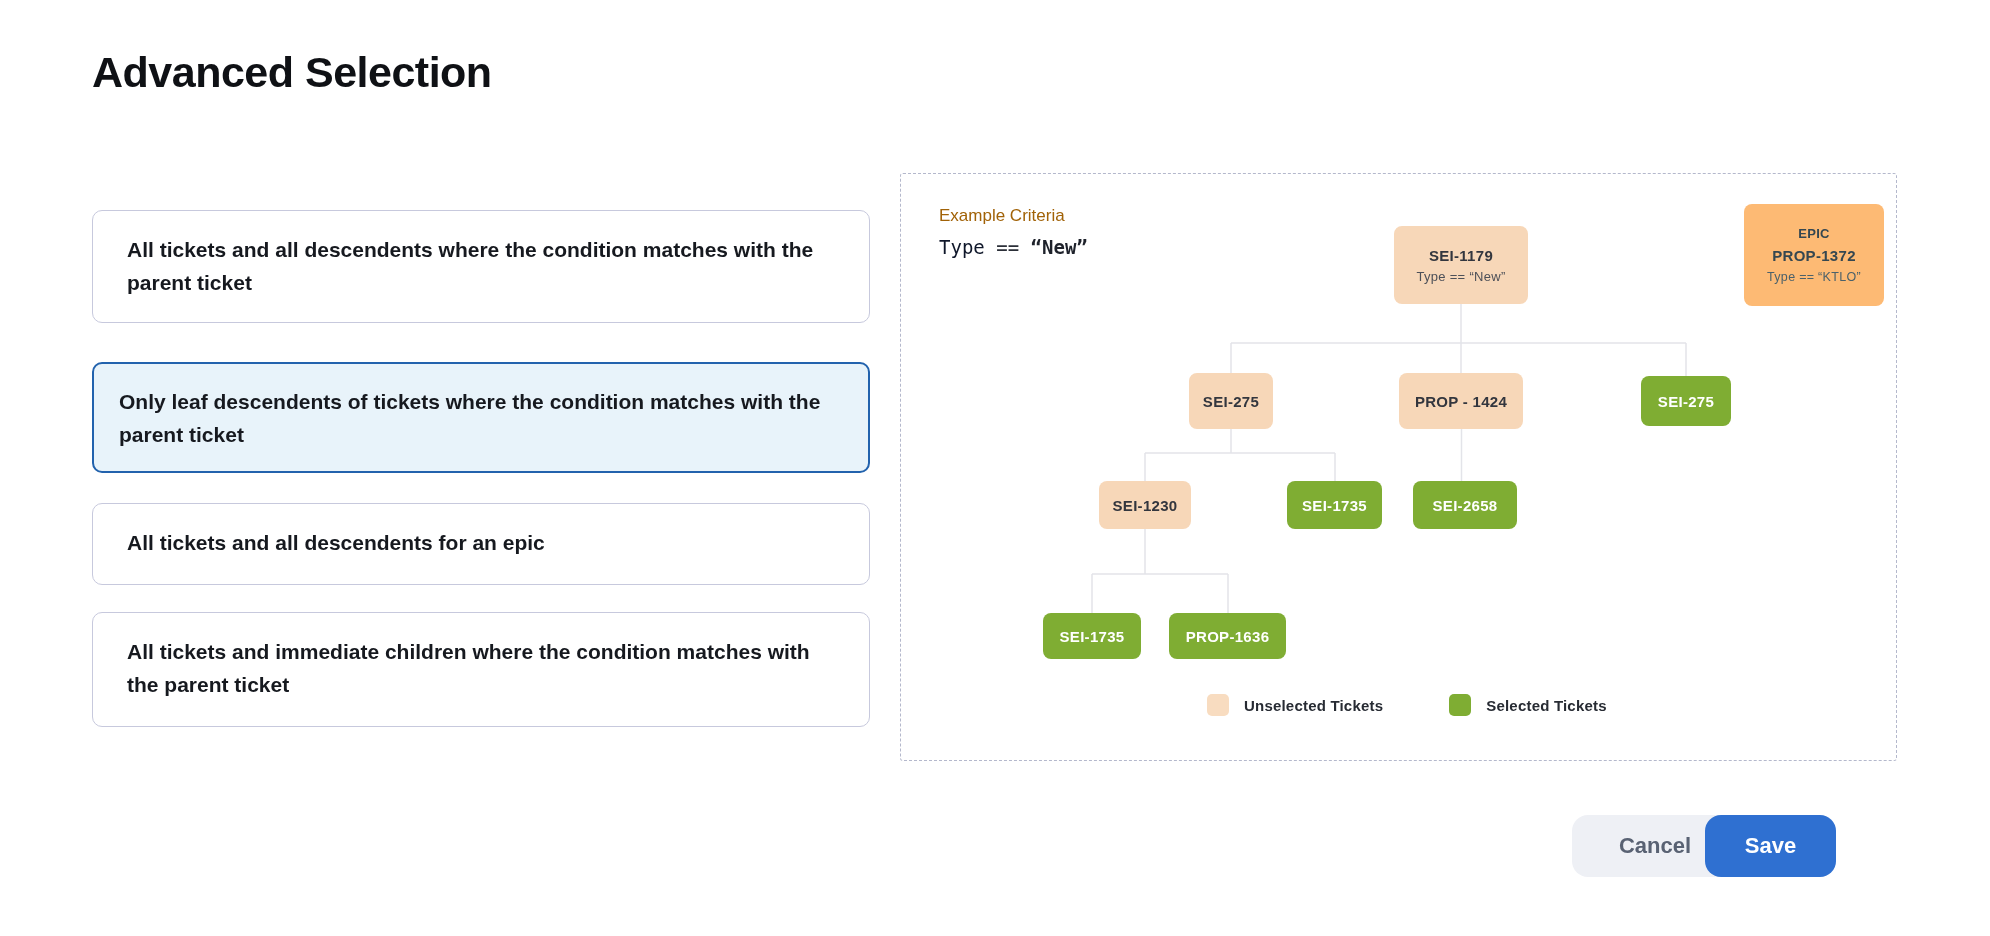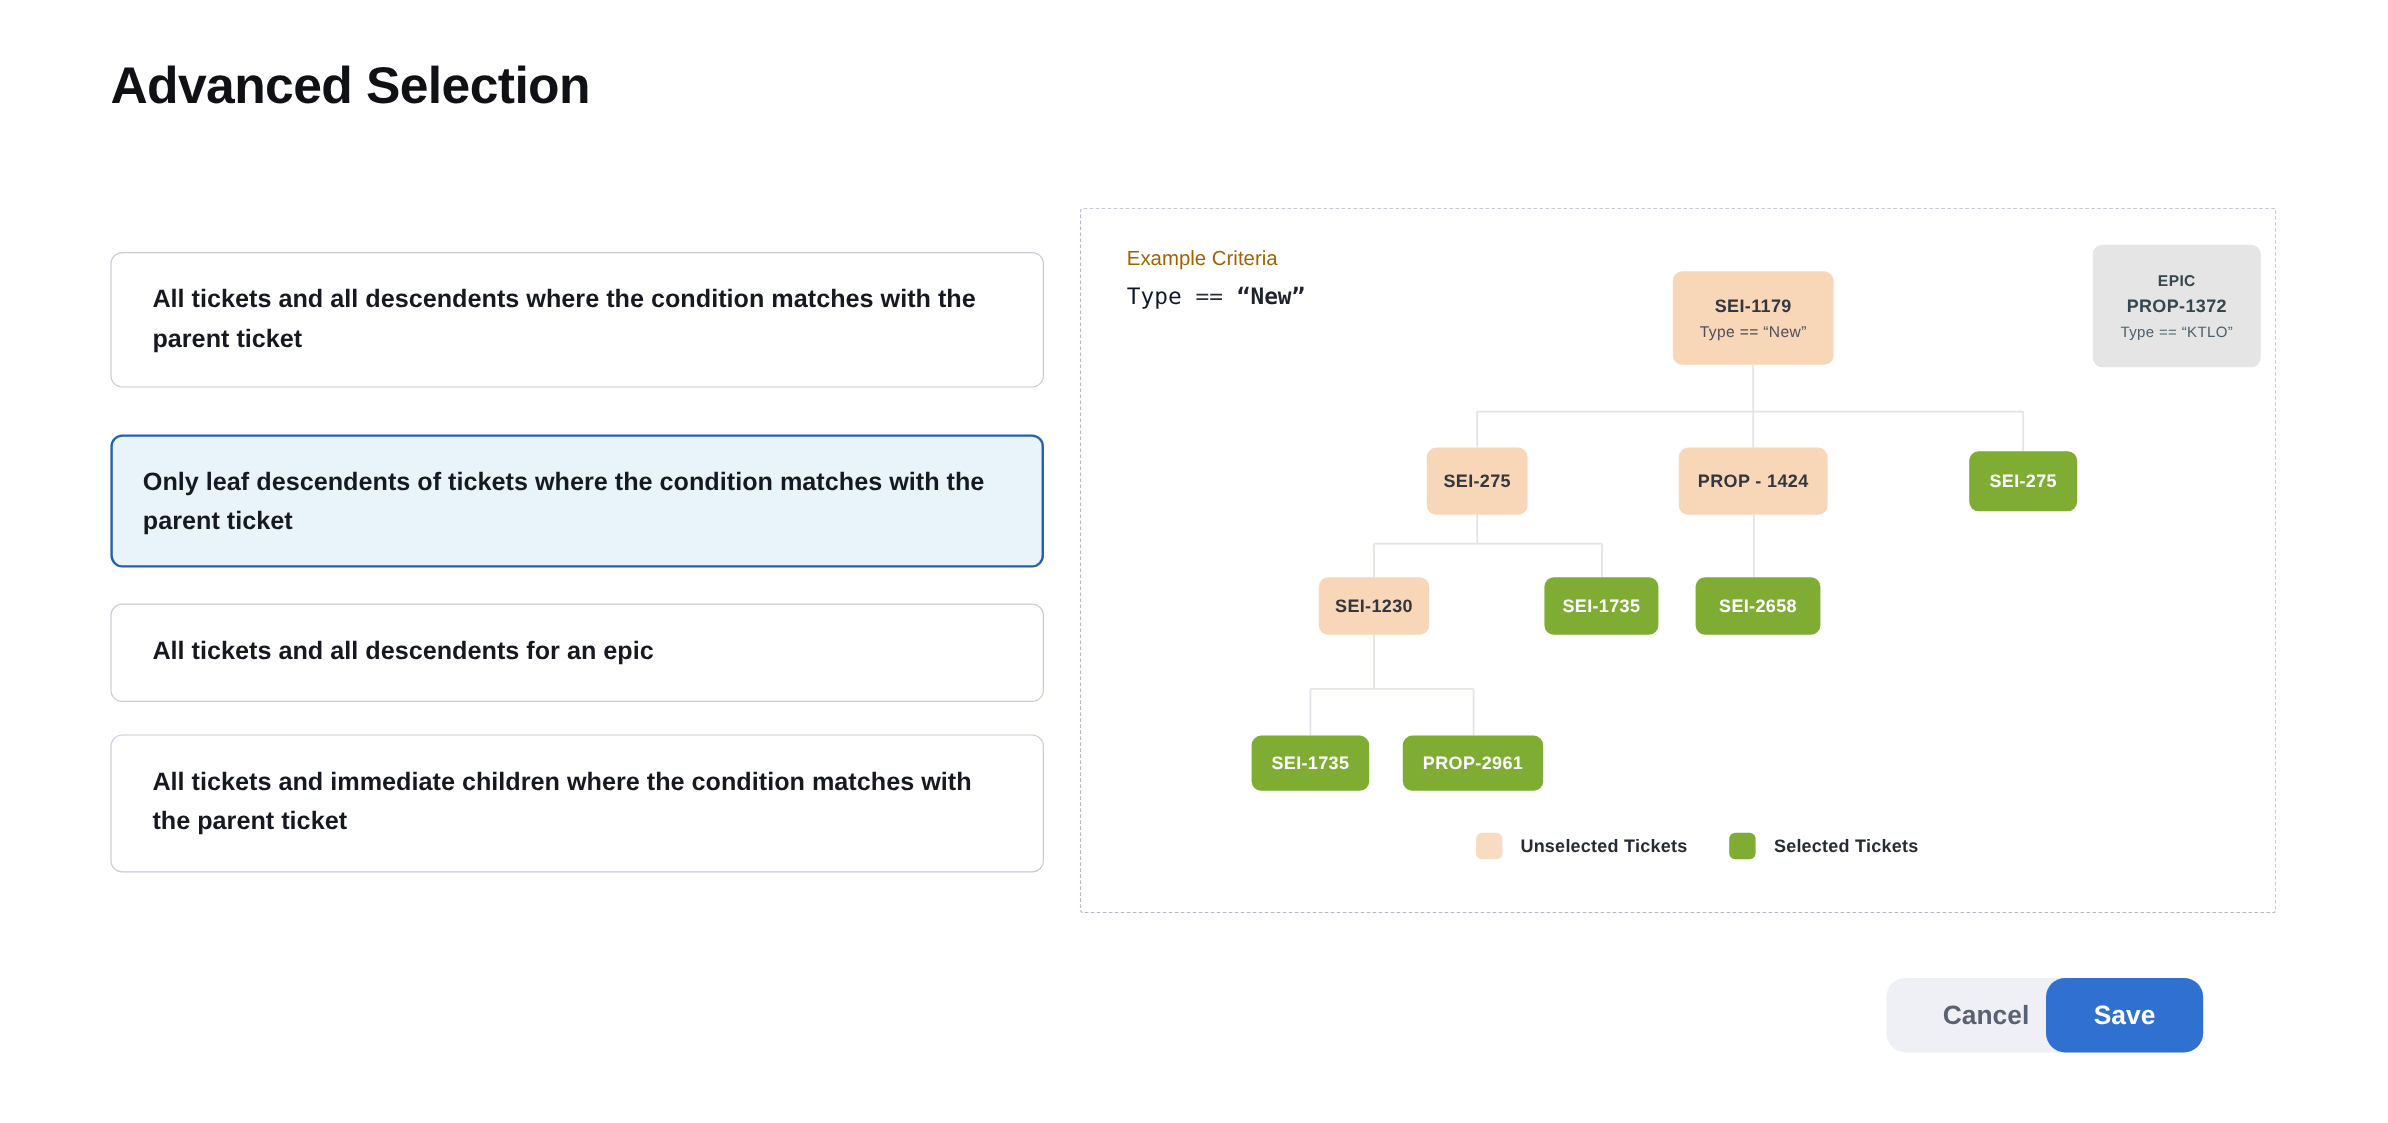--- a/index.html
+++ b/index.html
@@ -82,43 +82,42 @@
     align-items: center;
     justify-content: center;
     text-align: center;
     letter-spacing: 0.3px;
   }
   .node .node-id { font-size: 15px; font-weight: 700; }
   .node .node-sub { font-size: 13px; font-weight: 400; margin-top: 5px; }
   .node.peach { background: #f7d7b8; color: #33363e; }
   .node.peach .node-sub { color: #4d5058; }
   .node.green { background: #7fad33; color: #ffffff; }
-  .node.epic  { background: #e5e5e5; color: #354750; }
+  .node.epic  { background: #fdba74; color: #354750; }
   .node.epic .epic-tag { font-size: 13px; font-weight: 700; }
   .node.epic .node-id { margin-top: 6px; }
   .node.epic .node-sub { color: #4b616a; font-size: 12.5px; margin-top: 6px; }
 
   #node-root { left: 493px; top: 52px;  width: 134px; height: 78px; }
   #node-epic { left: 843px; top: 30px;  width: 140px; height: 102px; }
   #node-l2a  { left: 288px; top: 199px; width: 84px;  height: 56px; }
   #node-l2b  { left: 498px; top: 199px; width: 124px; height: 56px; }
   #node-l2c  { left: 740px; top: 202px; width: 90px;  height: 50px; }
   #node-l3a  { left: 198px; top: 307px; width: 92px;  height: 48px; }
   #node-l3b  { left: 386px; top: 307px; width: 95px;  height: 48px; }
   #node-l3c  { left: 512px; top: 307px; width: 104px;  height: 48px; }
   #node-l4a  { left: 142px; top: 439px; width: 98px;  height: 46px; }
   #node-l4b  { left: 268px; top: 439px; width: 117px; height: 46px; }
 
   .legend {
     position: absolute;
     left: 306px; top: 520px;
     display: flex;
     align-items: center;
-    gap: 35px;
-    margin-left: 23px;
+    gap: 66px;
   }
   .legend-item { display: flex; align-items: center; gap: 15px; }
   .legend-swatch { width: 22px; height: 22px; border-radius: 5px; }
   .legend-swatch.peach { background: #f8dcc0; }
   .legend-swatch.green { background: #7fad33; }
   .legend-label { font-size: 15px; font-weight: 700; color: #272b33; letter-spacing: 0.2px; }
 
   
   .btn {
     position: absolute;
@@ -194,21 +193,21 @@
   <div id="node-l3b" class="node green">
     <div class="node-id">SEI-1735</div>
   </div>
   <div id="node-l3c" class="node green">
     <div class="node-id">SEI-2658</div>
   </div>
   <div id="node-l4a" class="node green">
     <div class="node-id">SEI-1735</div>
   </div>
   <div id="node-l4b" class="node green">
-    <div class="node-id">PROP-2961</div>
+    <div class="node-id">PROP-1636</div>
   </div>
 
   <div class="legend">
     <div class="legend-item">
       <span class="legend-swatch peach"></span>
       <span class="legend-label">Unselected Tickets</span>
     </div>
     <div class="legend-item">
       <span class="legend-swatch green"></span>
       <span class="legend-label">Selected Tickets</span>

